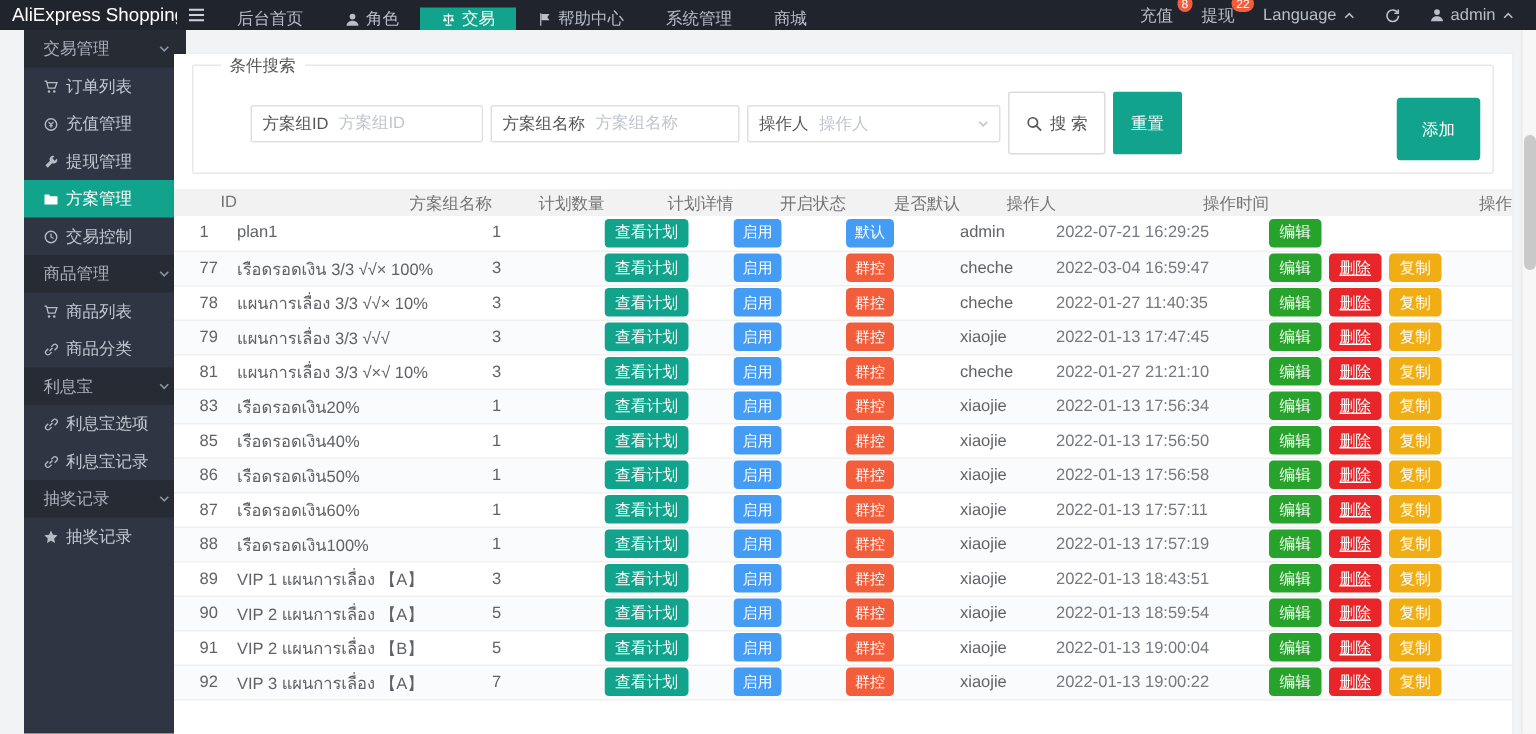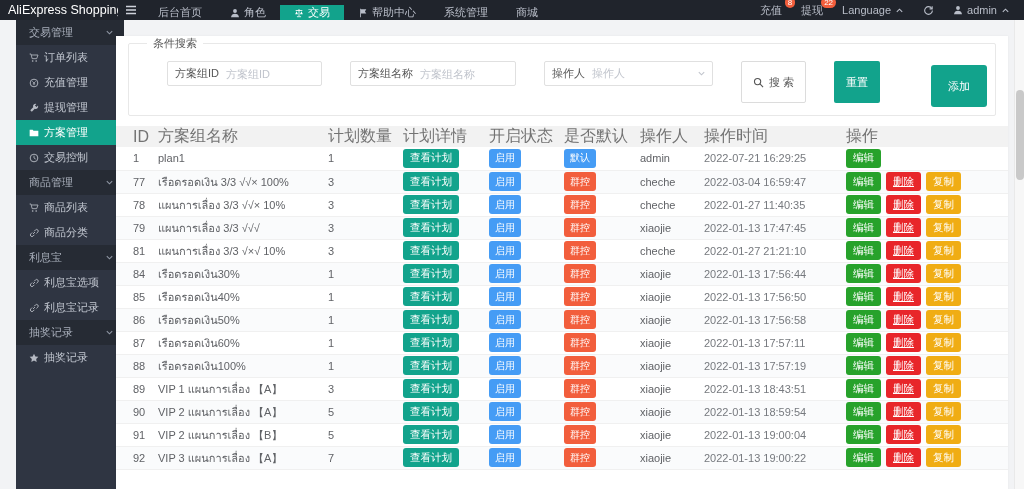--- a/index.html
+++ b/index.html
@@ -33,39 +33,39 @@
   .side-item .icon { color:#b6bac3; }
   .side-item.active .icon { color:#fff; }
 
   
   .main { position:absolute; left:108px; top:20px; width:906px; height:469px; padding:16px 6px 0 8px; }
   .card { background:#fff; width:892px; height:460px; box-shadow:0 0 2px rgba(0,0,0,.06); }
 
   fieldset.search { margin:0 12px; border:1px solid #e8e8e8; border-radius:2px;
     padding:6px 10px 12px; position:relative; }
   fieldset.search legend { color:#555; padding:0 6px; margin-left:8px; }
-  .search-row { display:flex; align-items:flex-start; gap:28px; margin-top:4px;padding-left:28px; }
+  .search-row { display:flex; align-items:center; gap:5px; margin-top:4px;padding-left:28px; }
   .fgroup { display:flex; align-items:center; height:25px; border:1px solid #e0e0e0; border-radius:2px; background:#fff; }
   .fgroup .flabel { padding:0 7px; color:#555; white-space:nowrap; }
   .fgroup input { border:none; outline:none; height:21px; width:95px; font-size:11px; color:#333;
     font-family:inherit; }
   .fgroup input::placeholder { color:#c0c4cc; }
   .selectbox { display:flex; align-items:center; width:120px; height:21px; cursor:pointer; }
   .selectbox .sel-placeholder { color:#c0c4cc; flex:1; }
   .selectbox .caret { color:#c0c4cc; margin-right:6px; }
   .btn { display:inline-flex; align-items:center; gap:5px; height:42px; padding:0 11px;
     border-radius:2px; border:1px solid transparent; cursor:pointer; font-size:11px; font-family:inherit; }
   .btn-plain { background:#fff; border-color:#dcdcdc; color:#555; }
   .btn-teal { background:var(--teal,#12a38c); color:#fff; }
   .btn-add { position:absolute; right:8px; top:14px; padding:0 16px; border-radius:3px; }
 
   
   table.data { border-collapse:collapse; table-layout:fixed; width:892px; margin-top:10px; }
-  thead th { background:#f2f2f2; color:#737373; font-weight:400; text-align:left; height:18px;
-    font-size:16px; padding:0; }
+  thead th { background:#f2f2f2; color:#737373; font-weight:400; text-align:right; height:18px;
+    font-size:11px; padding:0; }
   tbody td { height:23px; color:#606266; border-bottom:1px solid #f0f0f0; padding:0; overflow:hidden;
     white-space:nowrap; }
   tbody tr:nth-child(even) { background:#fafbfc; }
   th.first, td.first { padding-left:17px; }
   td.cell-time { color:#76797e;margin-top:20px; }
   .btn-mini { border:none; border-radius:3px; color:#fff; font-size:10.5px; padding:2.5px 7px;
     cursor:pointer; font-family:inherit; }
   .tag { display:inline-block; border-radius:3px; color:#fff; font-size:10px; padding:2.5px 6px; }
   .tag-blue { background:var(--blue,#459cf5); }
   .tag-orange { background:var(--orange,#f25e3c); }
@@ -404,28 +404,28 @@
             <td class="cell-name">แผนการเลื่อง 3/3 √×√ 10%</td>
             <td class="cell-count">3</td>
             <td class="cell-detail"><button class="btn-mini btn-teal">查看计划</button></td>
             <td class="cell-status"><span class="tag tag-blue">启用</span></td>
             <td class="cell-default"><span class="tag tag-orange">群控</span></td>
             <td class="cell-op">cheche</td>
             <td class="cell-time">2022-01-27 21:21:10</td>
             <td class="cell-actions"><button class="btn-mini act act-edit">编辑</button><button class="btn-mini act act-delete">删除</button><button class="btn-mini act act-copy">复制</button></td>
           </tr>
           <tr>
-            <td class="first cell-id">84</td>
-            <td class="cell-name">เรือดรอดเงิน30%</td>
+            <td class="first cell-id">83</td>
+            <td class="cell-name">เรือดรอดเงิน20%</td>
             <td class="cell-count">1</td>
             <td class="cell-detail"><button class="btn-mini btn-teal">查看计划</button></td>
             <td class="cell-status"><span class="tag tag-blue">启用</span></td>
             <td class="cell-default"><span class="tag tag-orange">群控</span></td>
             <td class="cell-op">xiaojie</td>
-            <td class="cell-time">2022-01-13 17:56:44</td>
+            <td class="cell-time">2022-01-13 17:56:34</td>
             <td class="cell-actions"><button class="btn-mini act act-edit">编辑</button><button class="btn-mini act act-delete">删除</button><button class="btn-mini act act-copy">复制</button></td>
           </tr>
           <tr>
             <td class="first cell-id">85</td>
             <td class="cell-name">เรือดรอดเงิน40%</td>
             <td class="cell-count">1</td>
             <td class="cell-detail"><button class="btn-mini btn-teal">查看计划</button></td>
             <td class="cell-status"><span class="tag tag-blue">启用</span></td>
             <td class="cell-default"><span class="tag tag-orange">群控</span></td>
             <td class="cell-op">xiaojie</td>

